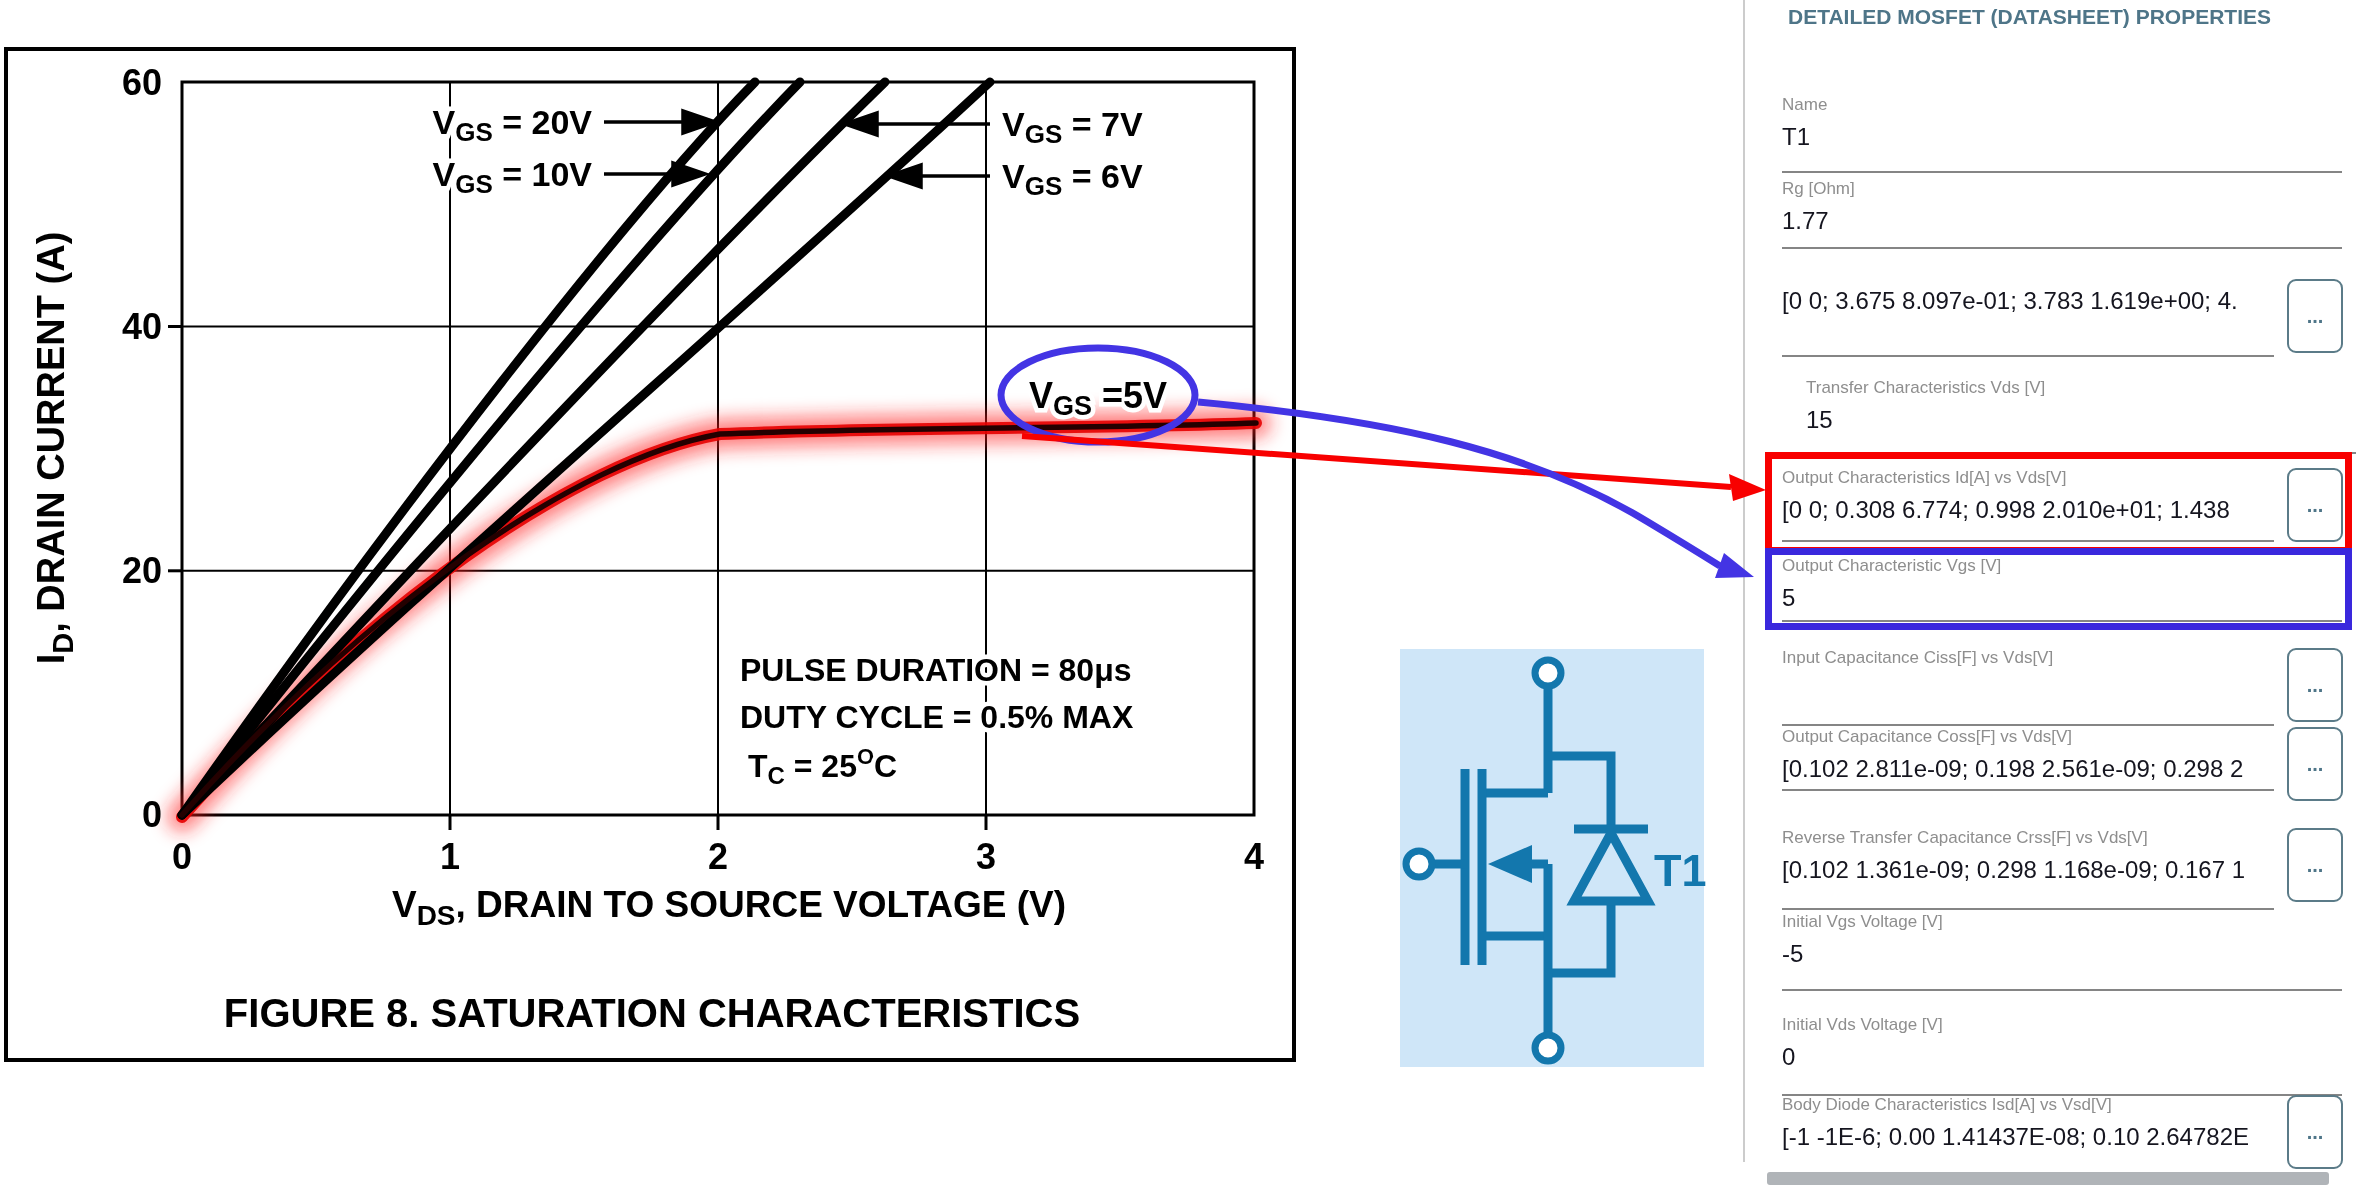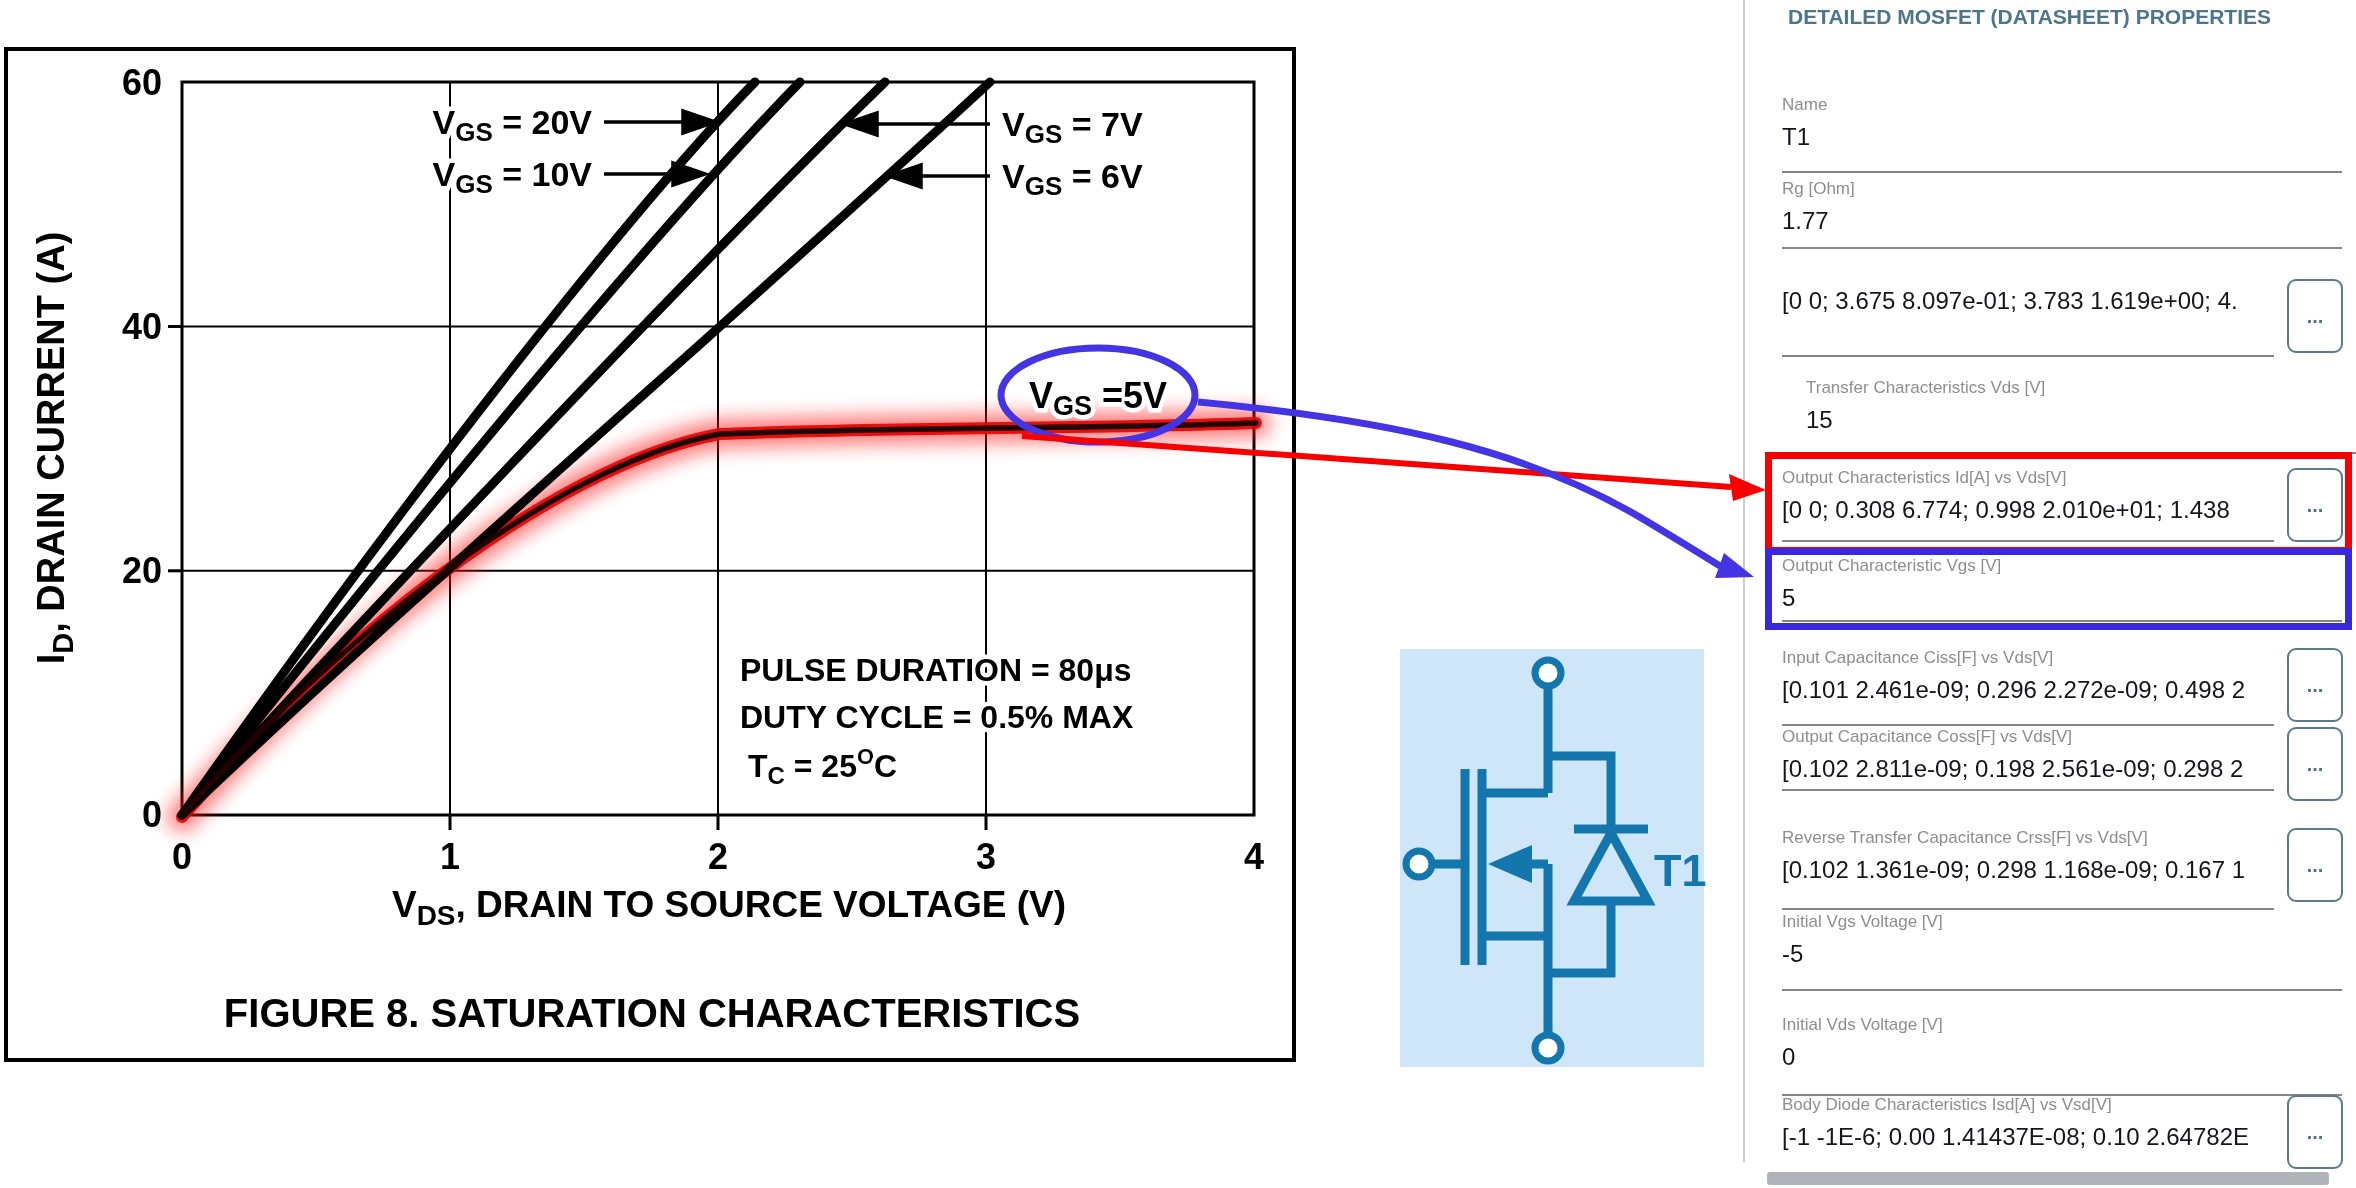--- a/index.html
+++ b/index.html
@@ -175,21 +175,20 @@
   </div>
 
   <div class="field" style="top:556px;height:66px;">
     <div class="flabel">Output Characteristic Vgs [V]</div>
     <div class="fvalue">5</div>
     <div class="divider"></div>
   </div>
 
   <div class="field has-btn" style="top:648px;height:78px;">
     <div class="flabel">Input Capacitance Ciss[F] vs Vds[V]</div>
-    <div class="fvalue">[0.101 2.461e-09; 0.296 2.272e-09; 0.498 2</div>
     <div class="divider"></div>
     <div class="more-btn">...</div>
   </div>
 
   <div class="field has-btn" style="top:727px;height:64px;">
     <div class="flabel">Output Capacitance Coss[F] vs Vds[V]</div>
     <div class="fvalue">[0.102 2.811e-09; 0.198 2.561e-09; 0.298 2</div>
     <div class="divider"></div>
     <div class="more-btn">...</div>
   </div>

